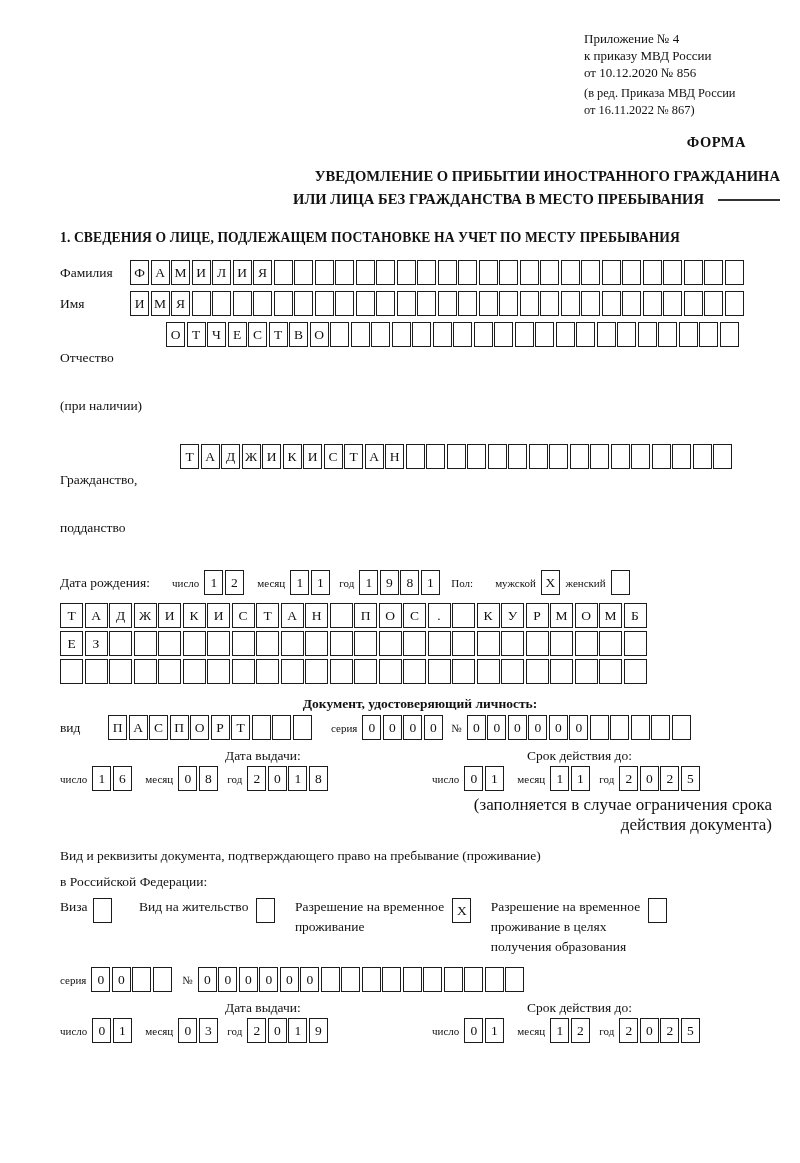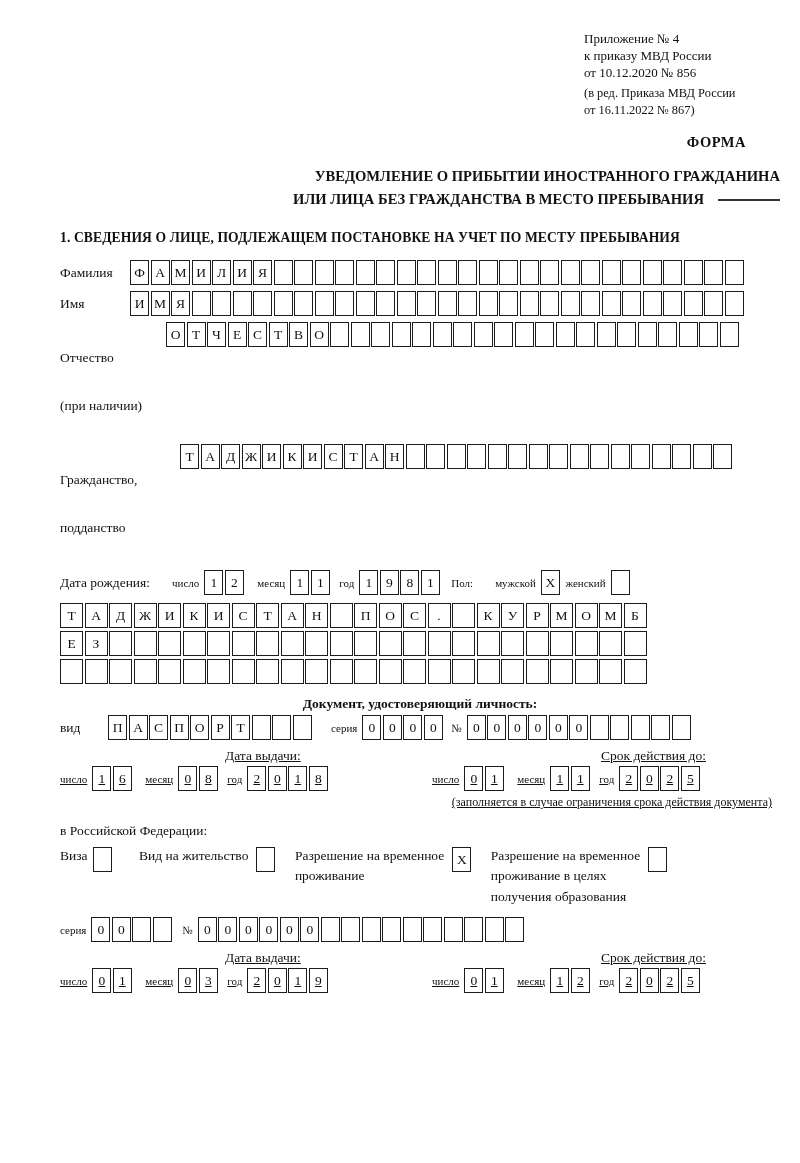--- a/index.html
+++ b/index.html
@@ -22,28 +22,28 @@
           text-align:center; font-size:13.5px; line-height:23px; display:inline-block; flex:none; background:#fff; }
   .c24 .cell { width:21px; }
   .sl { font-size:11px; line-height:26px; margin:0 5px 0 12px; flex:none; }
   .sl.first { margin-left:0; } .mt10{margin-top:10px} .mt14{margin-top:14px}
 
   
   .ml { line-height:24px; }
 
   
   .dual { margin-top:7px; }
-  .dcols { display:flex;text-decoration:underline; }
+  .dcols { display:flex; }
   .dcol-l { width:372px; flex:none; }
   .dcol-r { flex:1; }
   .dhead { font-size:13.5px; margin-bottom:2px; }
   .dhead.l { padding-left:165px; }
-  .dhead.r { padding-left:95px;text-align:center; }
+  .dhead.r { padding-left:95px; }
   .dfields { display:flex; align-items:flex-start; }
-  .note { font-size:12px; text-align:right; margin-top:3px; padding-right:8px; }
+  .note { font-size:17px; text-align:right; margin-top:3px; padding-right:8px; }
 
   .intro { font-size:13.5px; line-height:1.9; margin-top:8px; }
 
   
   .opts { display:flex; align-items:flex-start; margin-top:2px; }
   .opt { display:flex; align-items:flex-start; }
   .opt .olabel { font-size:13.5px; line-height:1.5; text-align:left; }
   .opt .cells { margin-left:8px; margin-top:1px; }
   .gap26{margin-left:26px} .gap18{margin-left:18px}
 
@@ -414,20 +414,21 @@
               <span class="cell">2</span>
               <span class="cell">5</span>
             </div>
         </div>
         <div class="note">(заполняется в случае ограничения срока действия документа)</div>
       </div>
     </div>
   </div>
 
   <div class="intro">
+    <div>Вид и реквизиты документа, подтверждающего право на пребывание (проживание)</div>
     <div>в Российской Федерации:</div>
   </div>
 
   <div class="opts">
     <div class="opt">
       <div class="olabel">Виза</div>
       <div class="cells" style="margin-left:5px">
           <span class="cell"></span>
         </div>
     </div>

